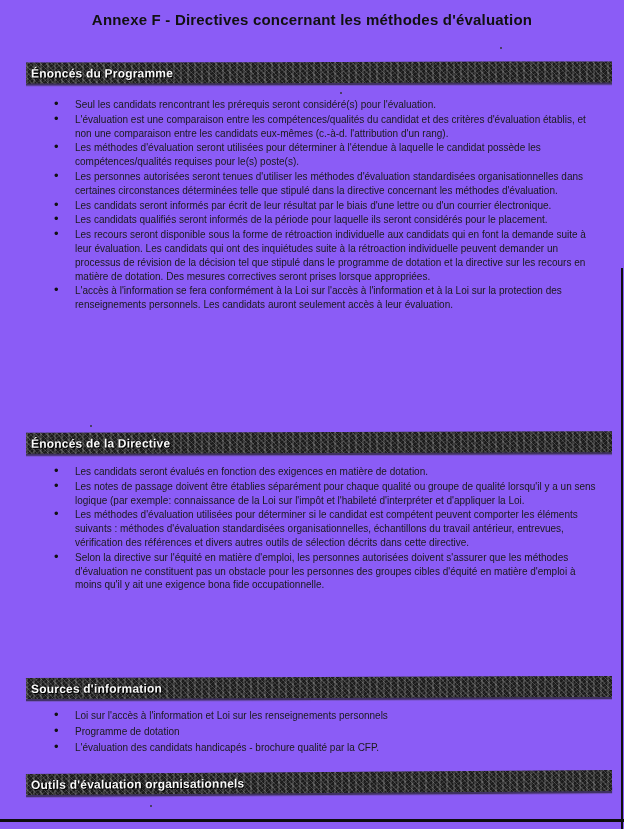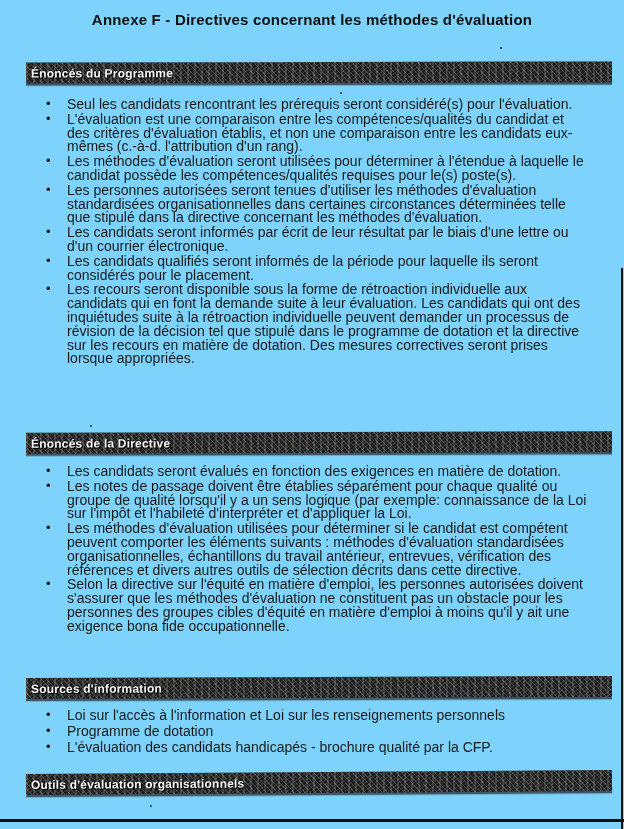--- a/index.html
+++ b/index.html
@@ -5,21 +5,21 @@
   html, body {
     margin: 0;
     padding: 0;
     background: #e8e8e8;
   }
   .page {
     position: relative;
     width: 624px;
     height: 829px;
     margin: 0 auto;
-    background: #7dd3fc;
+    background: #8b5cf6;
     overflow: hidden;
     font-family: "Liberation Sans", "DejaVu Sans", sans-serif;
     color: #161616;
   }
   .doc-title {
     position: absolute;
     top: 11px;
     left: 0;
     width: 100%;
     text-align: center;
@@ -51,26 +51,26 @@
     text-shadow: 0 0 2px #000, 1px 1px 0 #000;
     letter-spacing: 0.2px;
   }
   #bar-0 { top: 62px; transform: rotate(-0.12deg); }
   #bar-1 { top: 432px; transform: rotate(-0.15deg); }
   #bar-2 { top: 677px; transform: rotate(-0.2deg); }
   #bar-3 { top: 772px; transform: rotate(-0.4deg); }
 
   ul.bullets {
     position: absolute;
-    left: 44px;
+    left: 52px;
     width: 545px;
     margin: 0;
     padding: 0;
     list-style: none;
-    font-size: 14px;
+    font-size: 10px;
     line-height: 13.8px;
     color: #1a1a1a;
   }
   ul.bullets li {
     position: relative;
     padding-left: 23px;
     margin: 0 0 1px 0;
   }
   ul.bullets li::before {
     content: "\2022";
@@ -121,20 +121,21 @@
     <span class="bar-label">Énoncés du Programme</span>
   </div>
   <ul class="bullets" id="list-0">
       <li>Seul les candidats rencontrant les prérequis seront considéré(s) pour l'évaluation.</li>
       <li>L'évaluation est une comparaison entre les compétences/qualités du candidat et des critères d'évaluation établis, et non une comparaison entre les candidats eux-mêmes (c.-à-d. l'attribution d'un rang).</li>
       <li>Les méthodes d'évaluation seront utilisées pour déterminer à l'étendue à laquelle le candidat possède les compétences/qualités requises pour le(s) poste(s).</li>
       <li>Les personnes autorisées seront tenues d'utiliser les méthodes d'évaluation standardisées organisationnelles dans certaines circonstances déterminées telle que stipulé dans la directive concernant les méthodes d'évaluation.</li>
       <li>Les candidats seront informés par écrit de leur résultat par le biais d'une lettre ou d'un courrier électronique.</li>
       <li>Les candidats qualifiés seront informés de la période pour laquelle ils seront considérés pour le placement.</li>
       <li>Les recours seront disponible sous la forme de rétroaction individuelle aux candidats qui en font la demande suite à leur évaluation. Les candidats qui ont des inquiétudes suite à la rétroaction individuelle peuvent demander un processus de révision de la décision tel que stipulé dans le programme de dotation et la directive sur les recours en matière de dotation. Des mesures correctives seront prises lorsque appropriées.</li>
+      <li>L'accès à l'information se fera conformément à la Loi sur l'accès à l'information et à la Loi sur la protection des renseignements personnels. Les candidats auront seulement accès à leur évaluation.</li>
     </ul>
 
   <div class="section-bar" id="bar-1">
     <span class="bar-label">Énoncés de la Directive</span>
   </div>
   <ul class="bullets" id="list-1">
       <li>Les candidats seront évalués en fonction des exigences en matière de dotation.</li>
       <li>Les notes de passage doivent être établies séparément pour chaque qualité ou groupe de qualité lorsqu'il y a un sens logique (par exemple: connaissance de la Loi sur l'impôt et l'habileté d'interpréter et d'appliquer la Loi.</li>
       <li>Les méthodes d'évaluation utilisées pour déterminer si le candidat est compétent peuvent comporter les éléments suivants : méthodes d'évaluation standardisées organisationnelles, échantillons du travail antérieur, entrevues, vérification des références et divers autres outils de sélection décrits dans cette directive.</li>
       <li>Selon la directive sur l'équité en matière d'emploi, les personnes autorisées doivent s'assurer que les méthodes d'évaluation ne constituent pas un obstacle pour les personnes des groupes cibles d'équité en matière d'emploi à moins qu'il y ait une exigence bona fide occupationnelle.</li>

